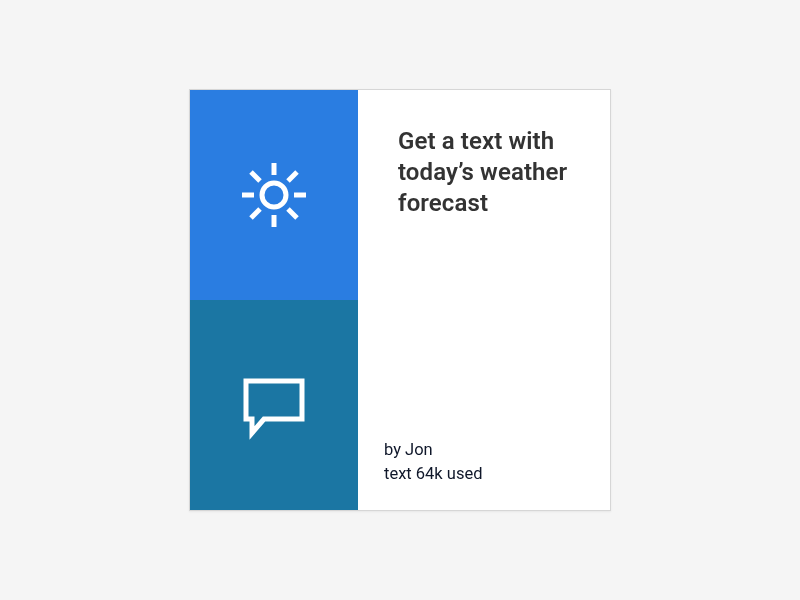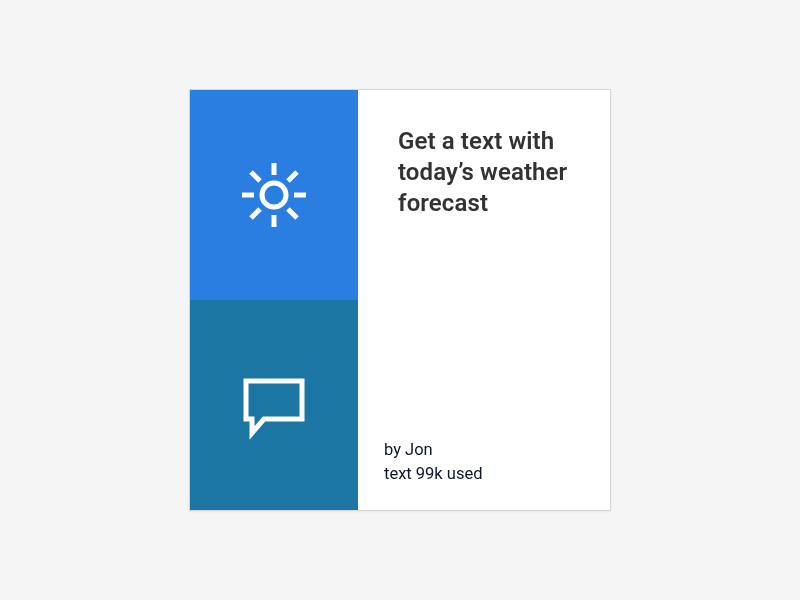--- a/index.html
+++ b/index.html
@@ -95,17 +95,17 @@
               <path d="M14 18 H70 V56 H32 L20 70 L20 56 H14 Z"></path>
             </g>
           </svg>
         </span>
       </div>
     </div>
     <div class="content-col">
       <h2 class="title">Get a text with today’s weather forecast</h2>
       <div class="meta">
         <div><span>by </span><span>Jon</span></div>
-        <div><span>text </span><span>99k</span><span> used</span></div>
+        <div><span>text </span><span>64k</span><span> used</span></div>
       </div>
     </div>
   </div>
 </div>
 
 </body></html>

